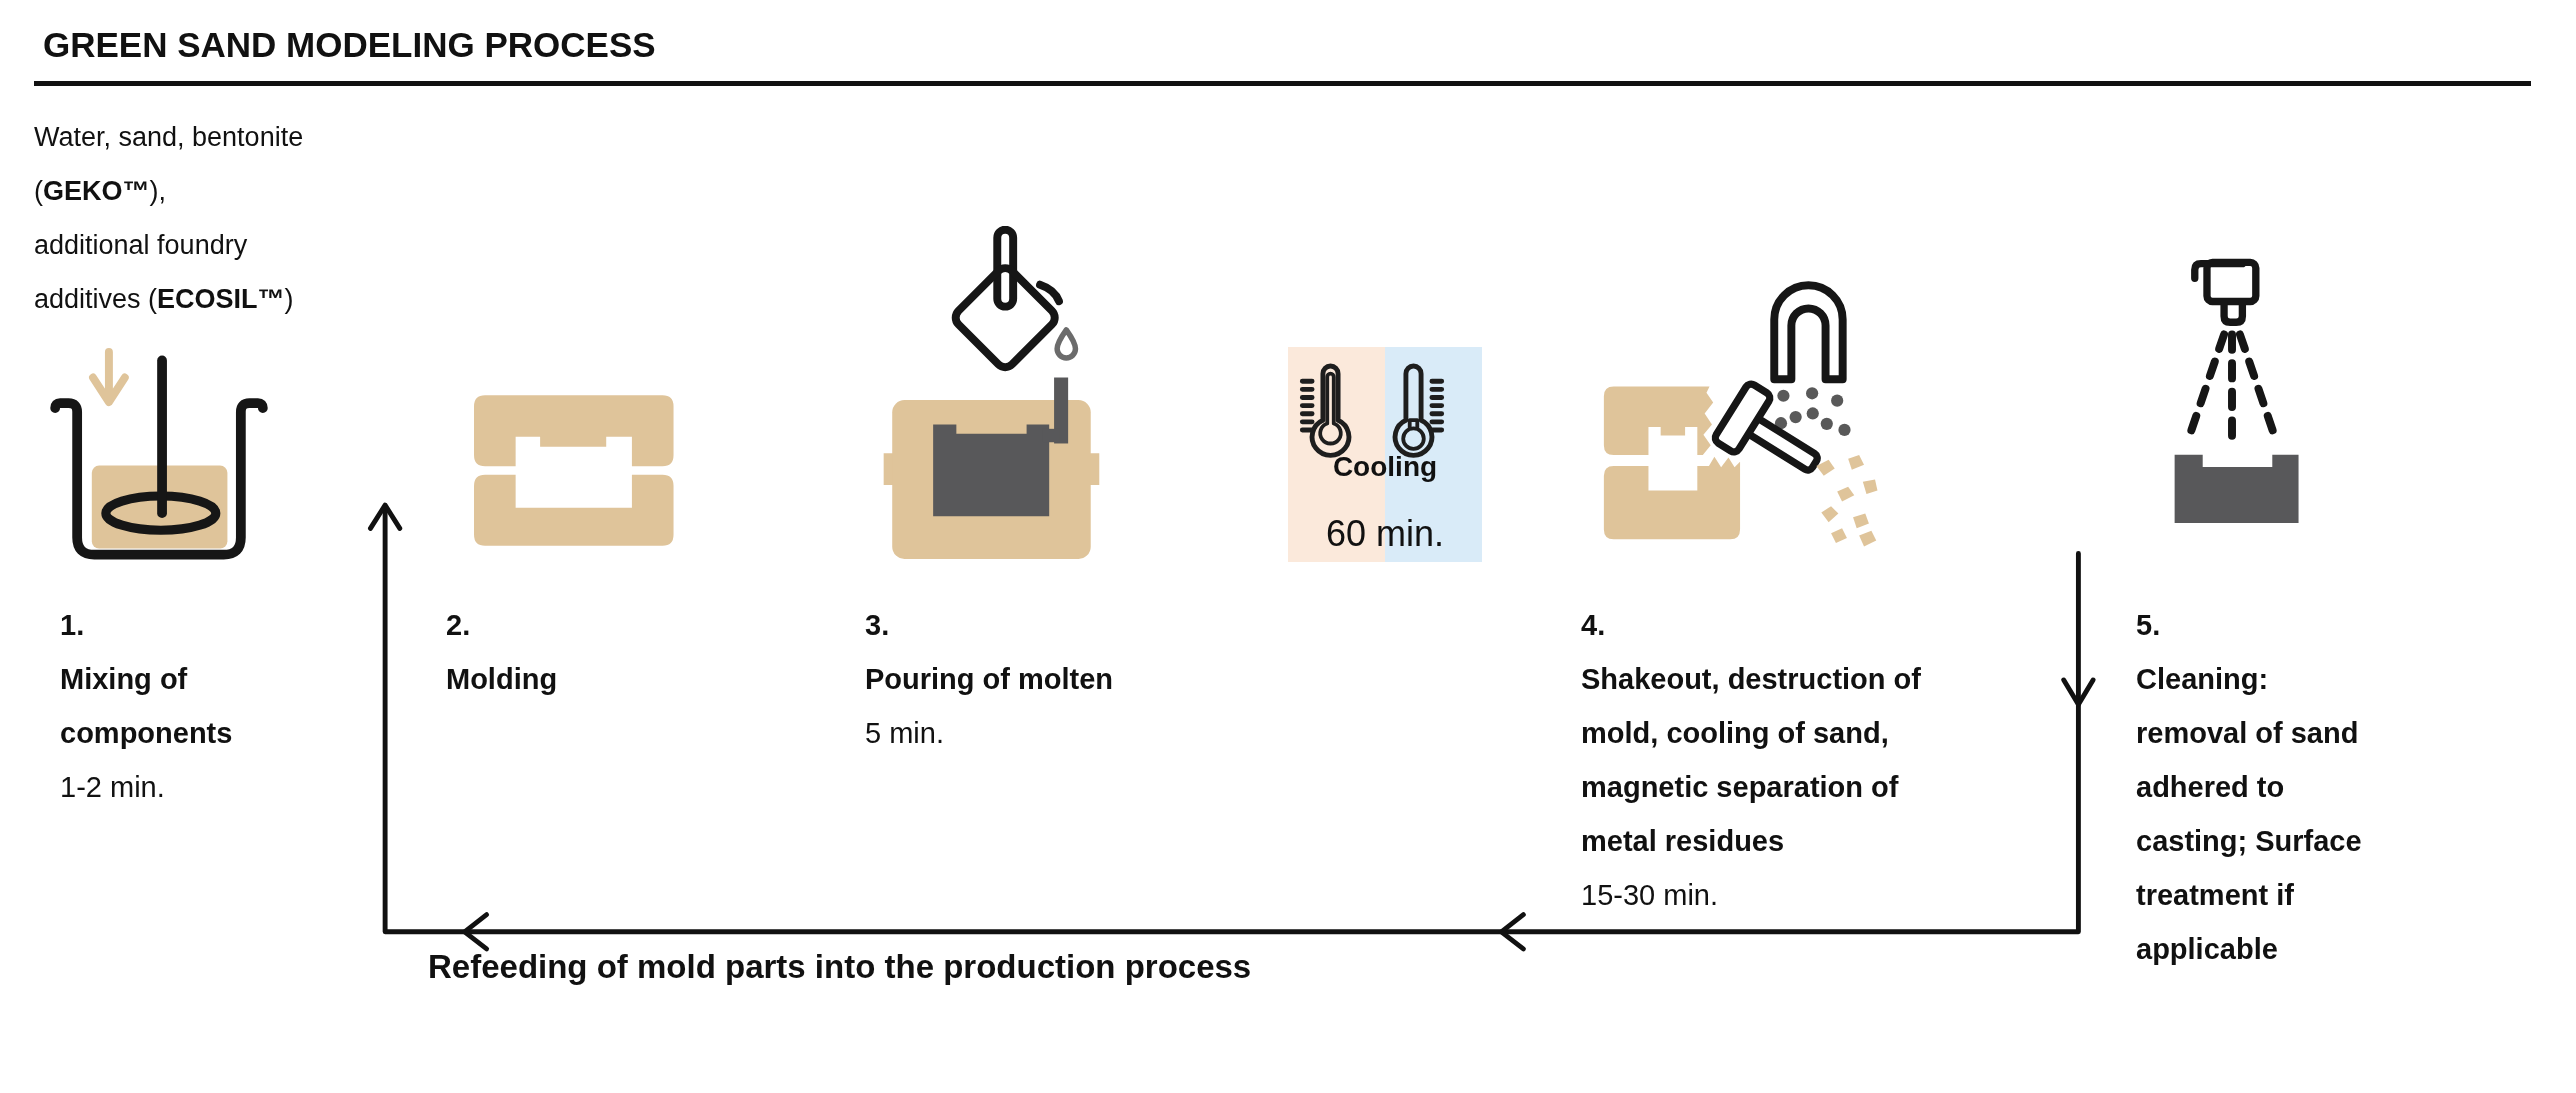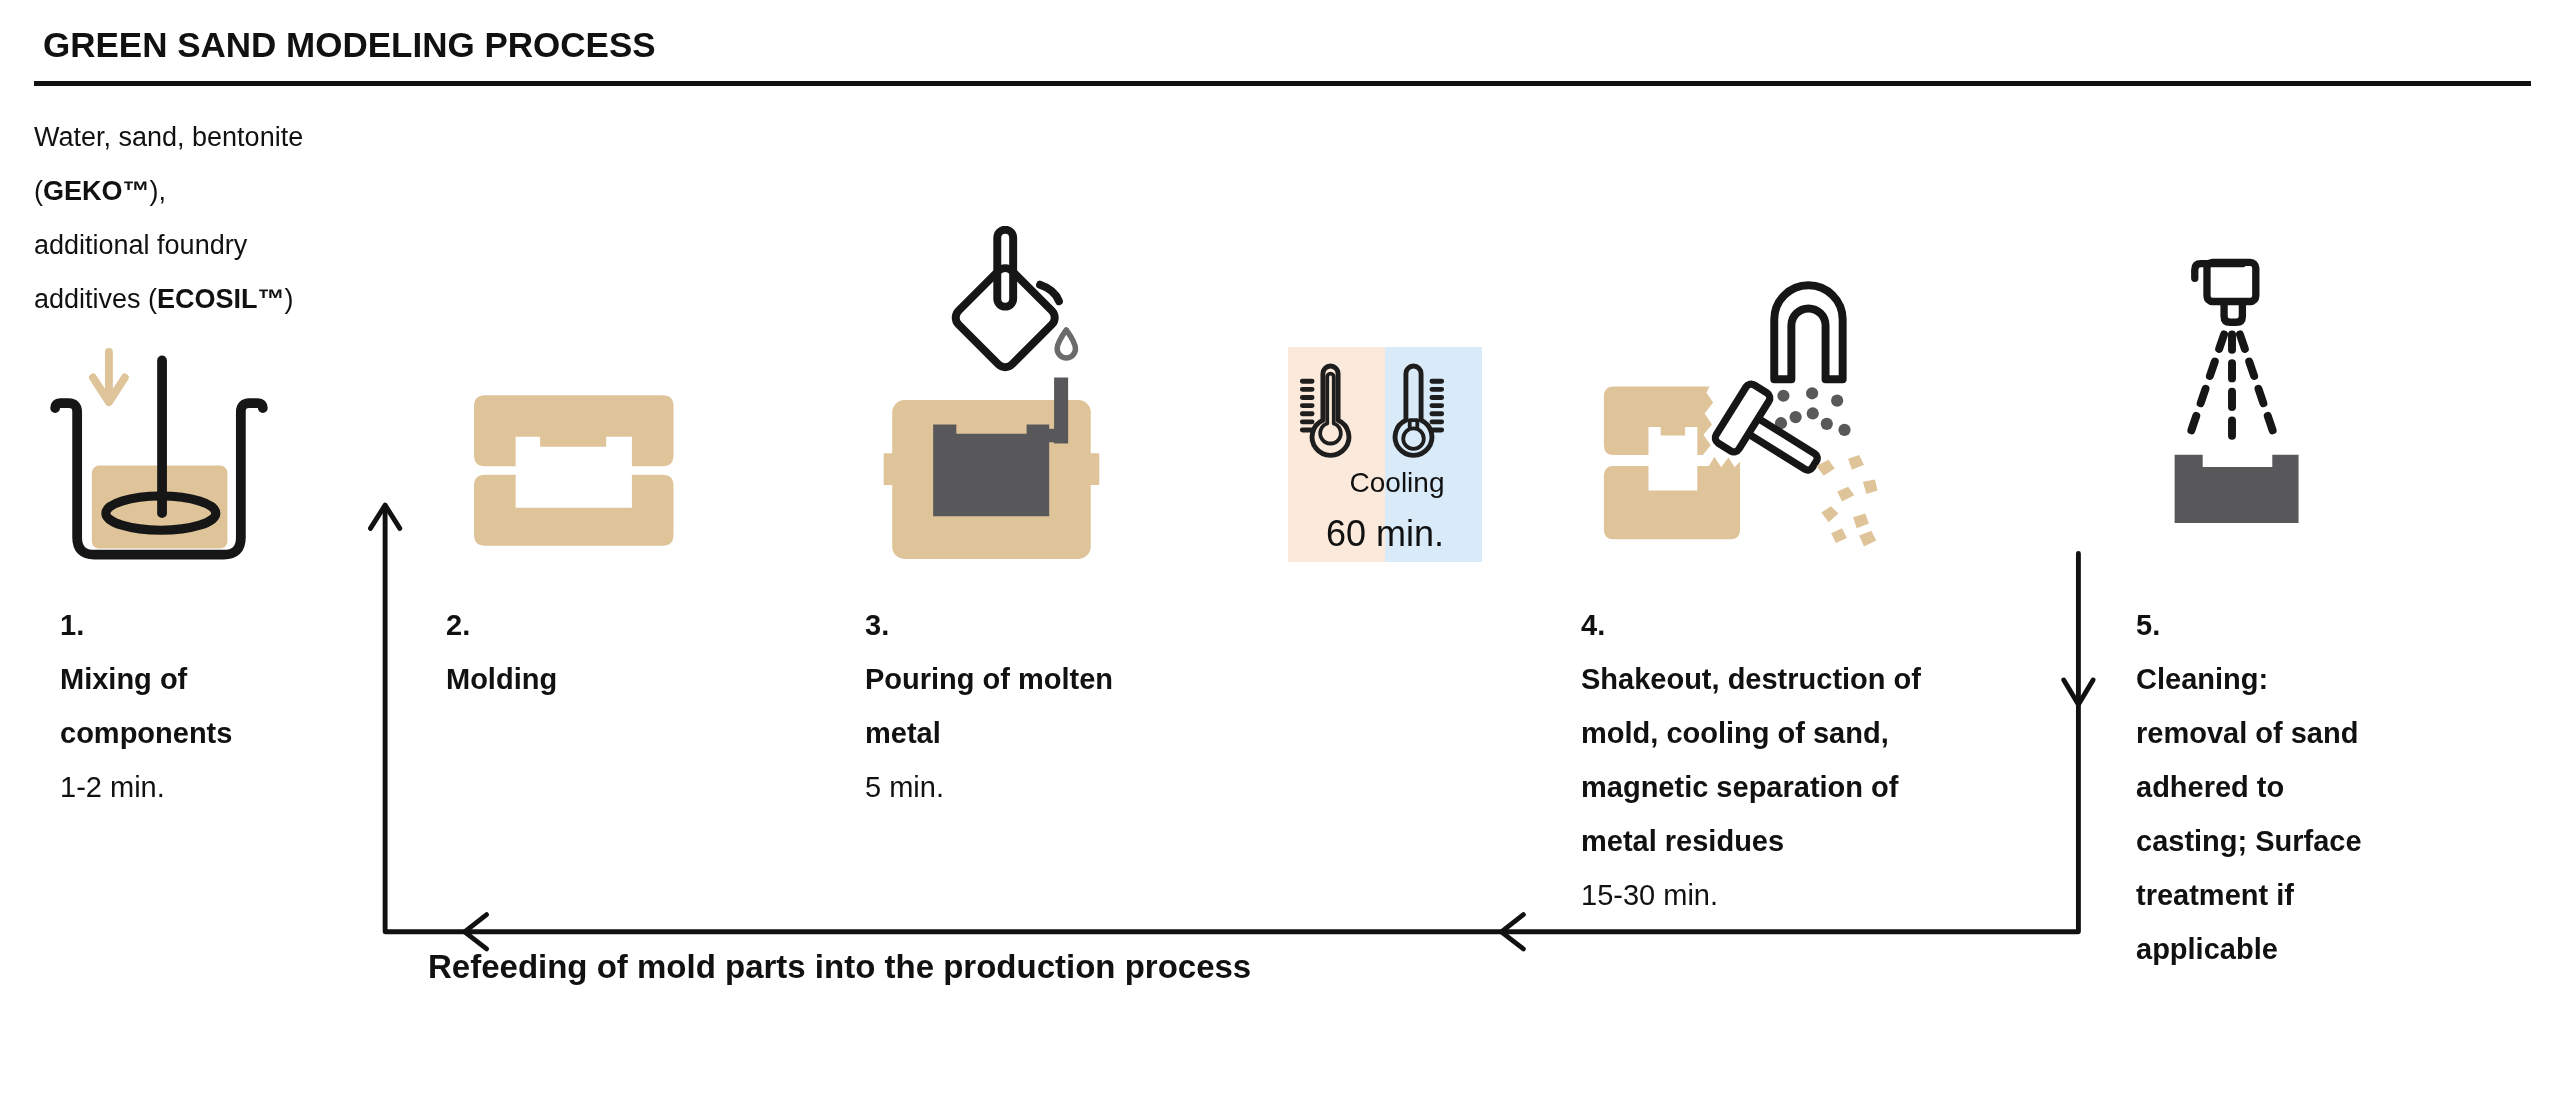--- a/index.html
+++ b/index.html
@@ -44,22 +44,22 @@
   .step-text .dur { font-weight: normal; }
 
   .cooling-box {
     left: 1288px; top: 347px;
     width: 194px; height: 215px;
   }
   .cooling-half { position: absolute; top: 0; width: 97px; height: 215px; }
   .cooling-half.hot  { left: 0;    background: #FBE9DB; }
   .cooling-half.cold { left: 97px; background: #D9EBF8; }
   .cooling-label {
-    position: absolute; left: 0; top: 120px; width: 194px;
-    text-align: center; font-size: 28px; font-weight: normal; margin-left: 12px;
+    position: absolute; left: 0; top: 104px; width: 194px;
+    text-align: center; font-size: 28px; font-weight: bold;
   }
   .cooling-dur {
     position: absolute; left: 0; top: 166px; width: 194px;
     text-align: center; font-size: 36px; font-weight: normal;
   }
 
   .refeed-label {
     left: 428px; top: 948px; width: 1076px;
     text-align: left;
     font-size: 33px;
@@ -186,21 +186,20 @@
   </div>
 
   <div class="abs step-text" style="left:446px; top:598px;">
     <div class="num">2.</div>
     <div class="ttl">Molding</div>
   </div>
 
   <div class="abs step-text" style="left:865px; top:598px;">
     <div class="num">3.</div>
     <div class="ttl">Pouring of molten</div>
-    <div class="ttl">metal</div>
     <div class="dur">5 min.</div>
   </div>
 
   <div class="abs step-text" style="left:1581px; top:598px;">
     <div class="num">4.</div>
     <div class="ttl">Shakeout, destruction of</div>
     <div class="ttl">mold, cooling of sand,</div>
     <div class="ttl">magnetic separation of</div>
     <div class="ttl">metal residues</div>
     <div class="dur">15-30 min.</div>

